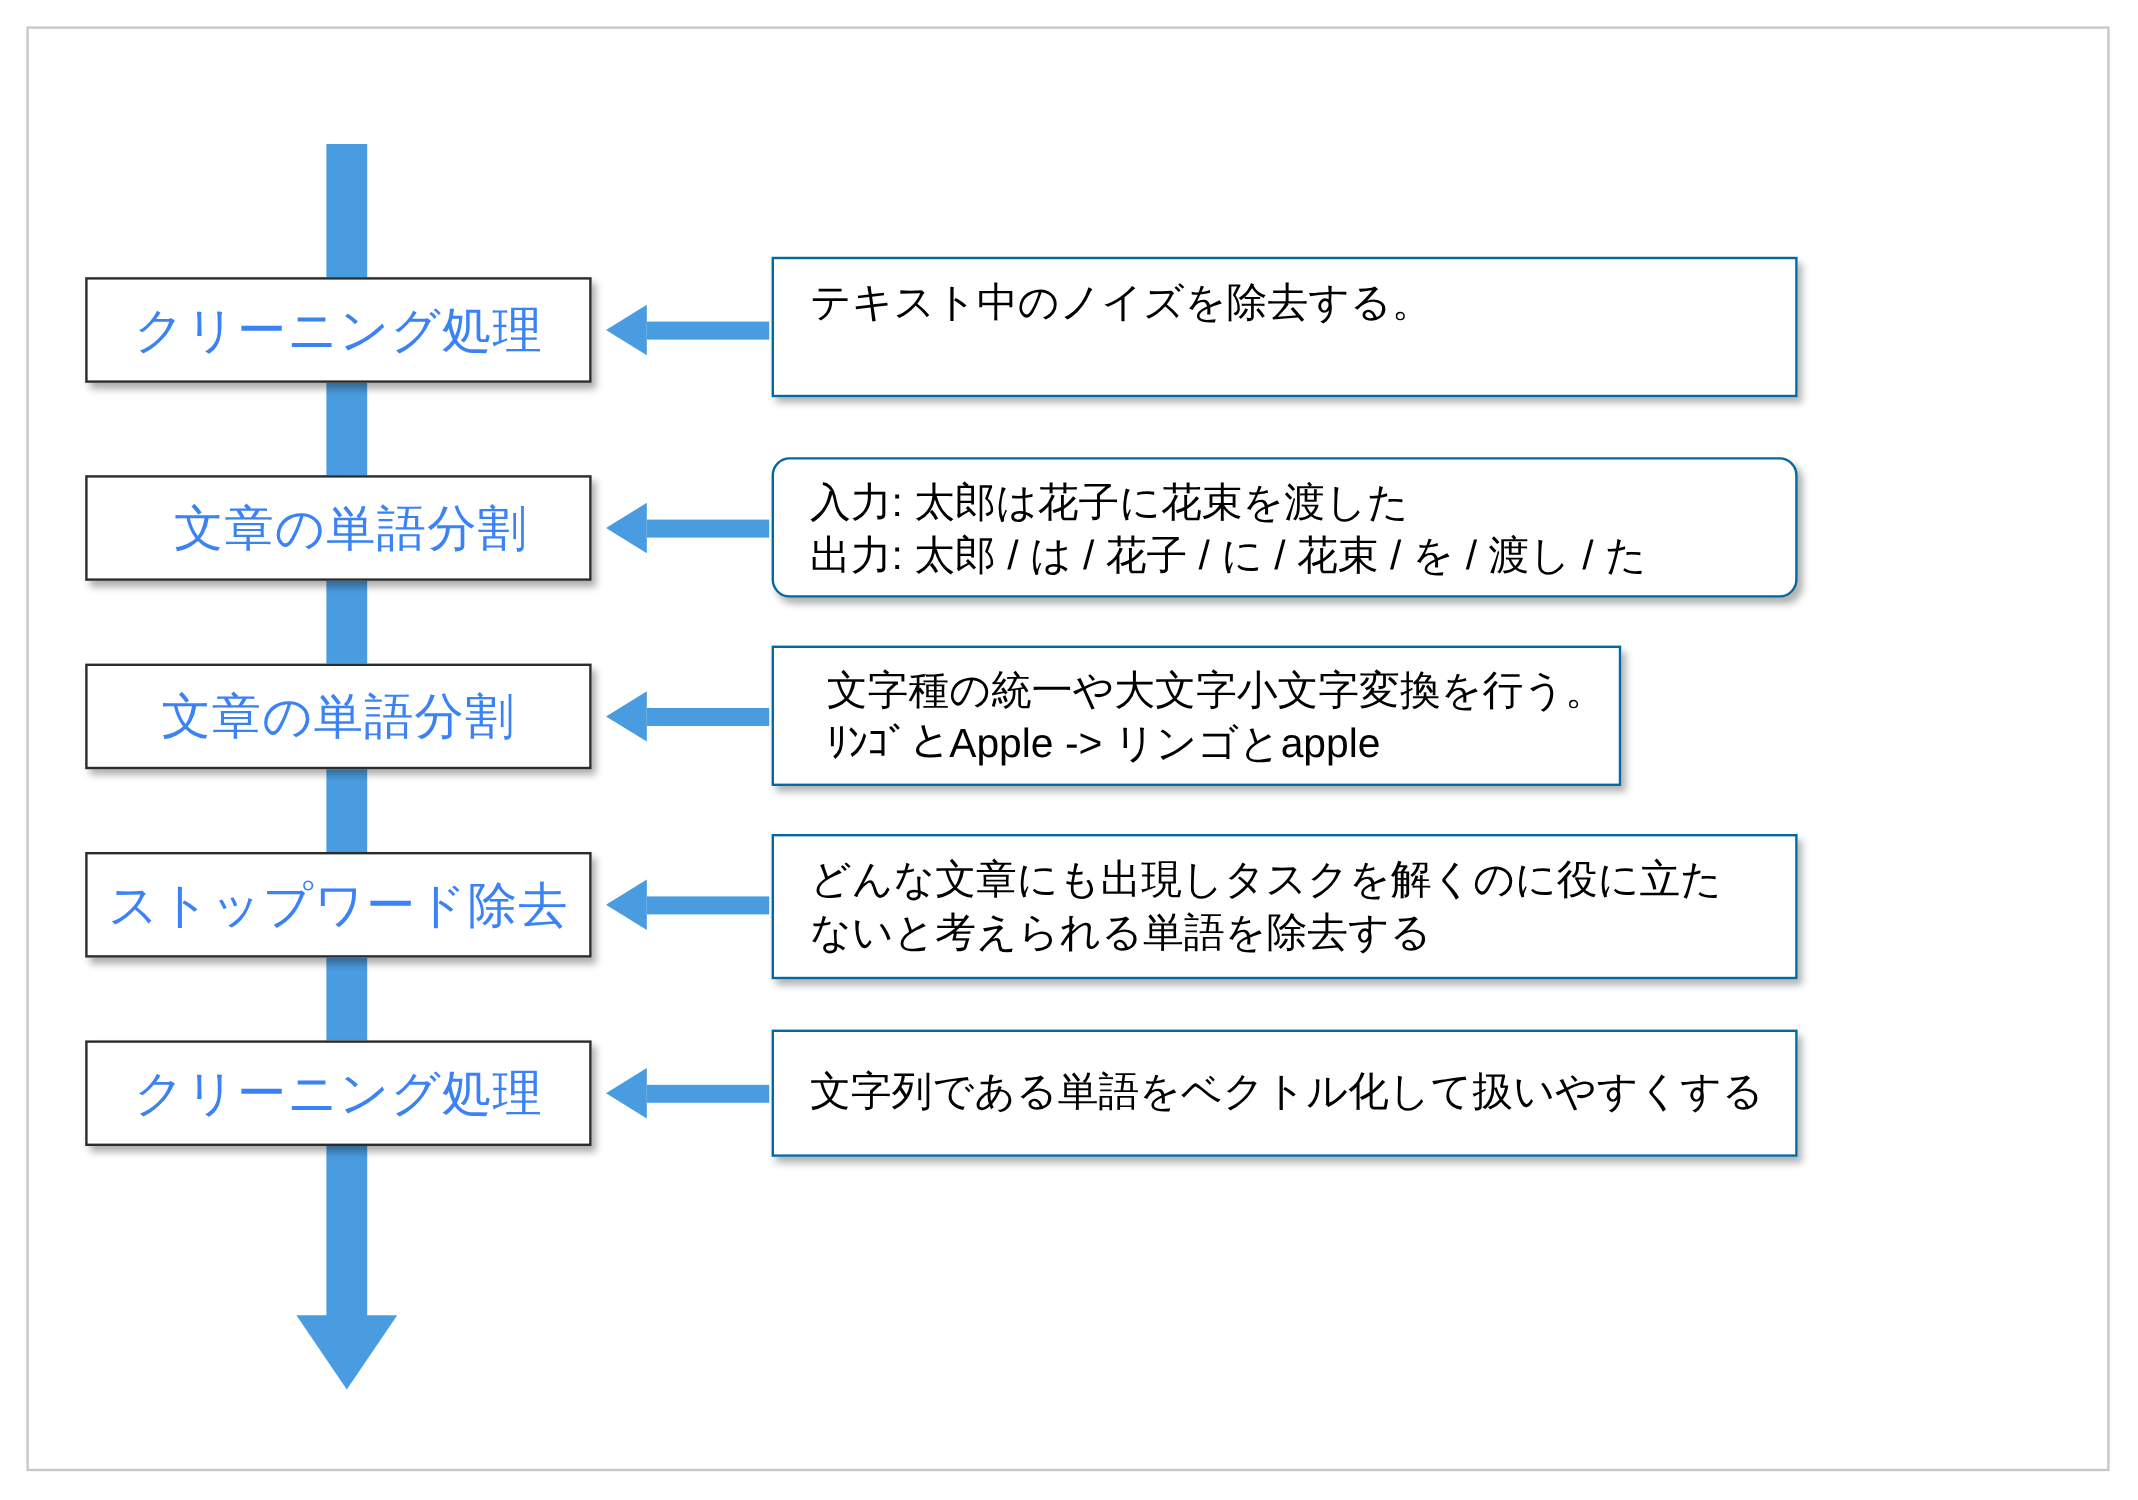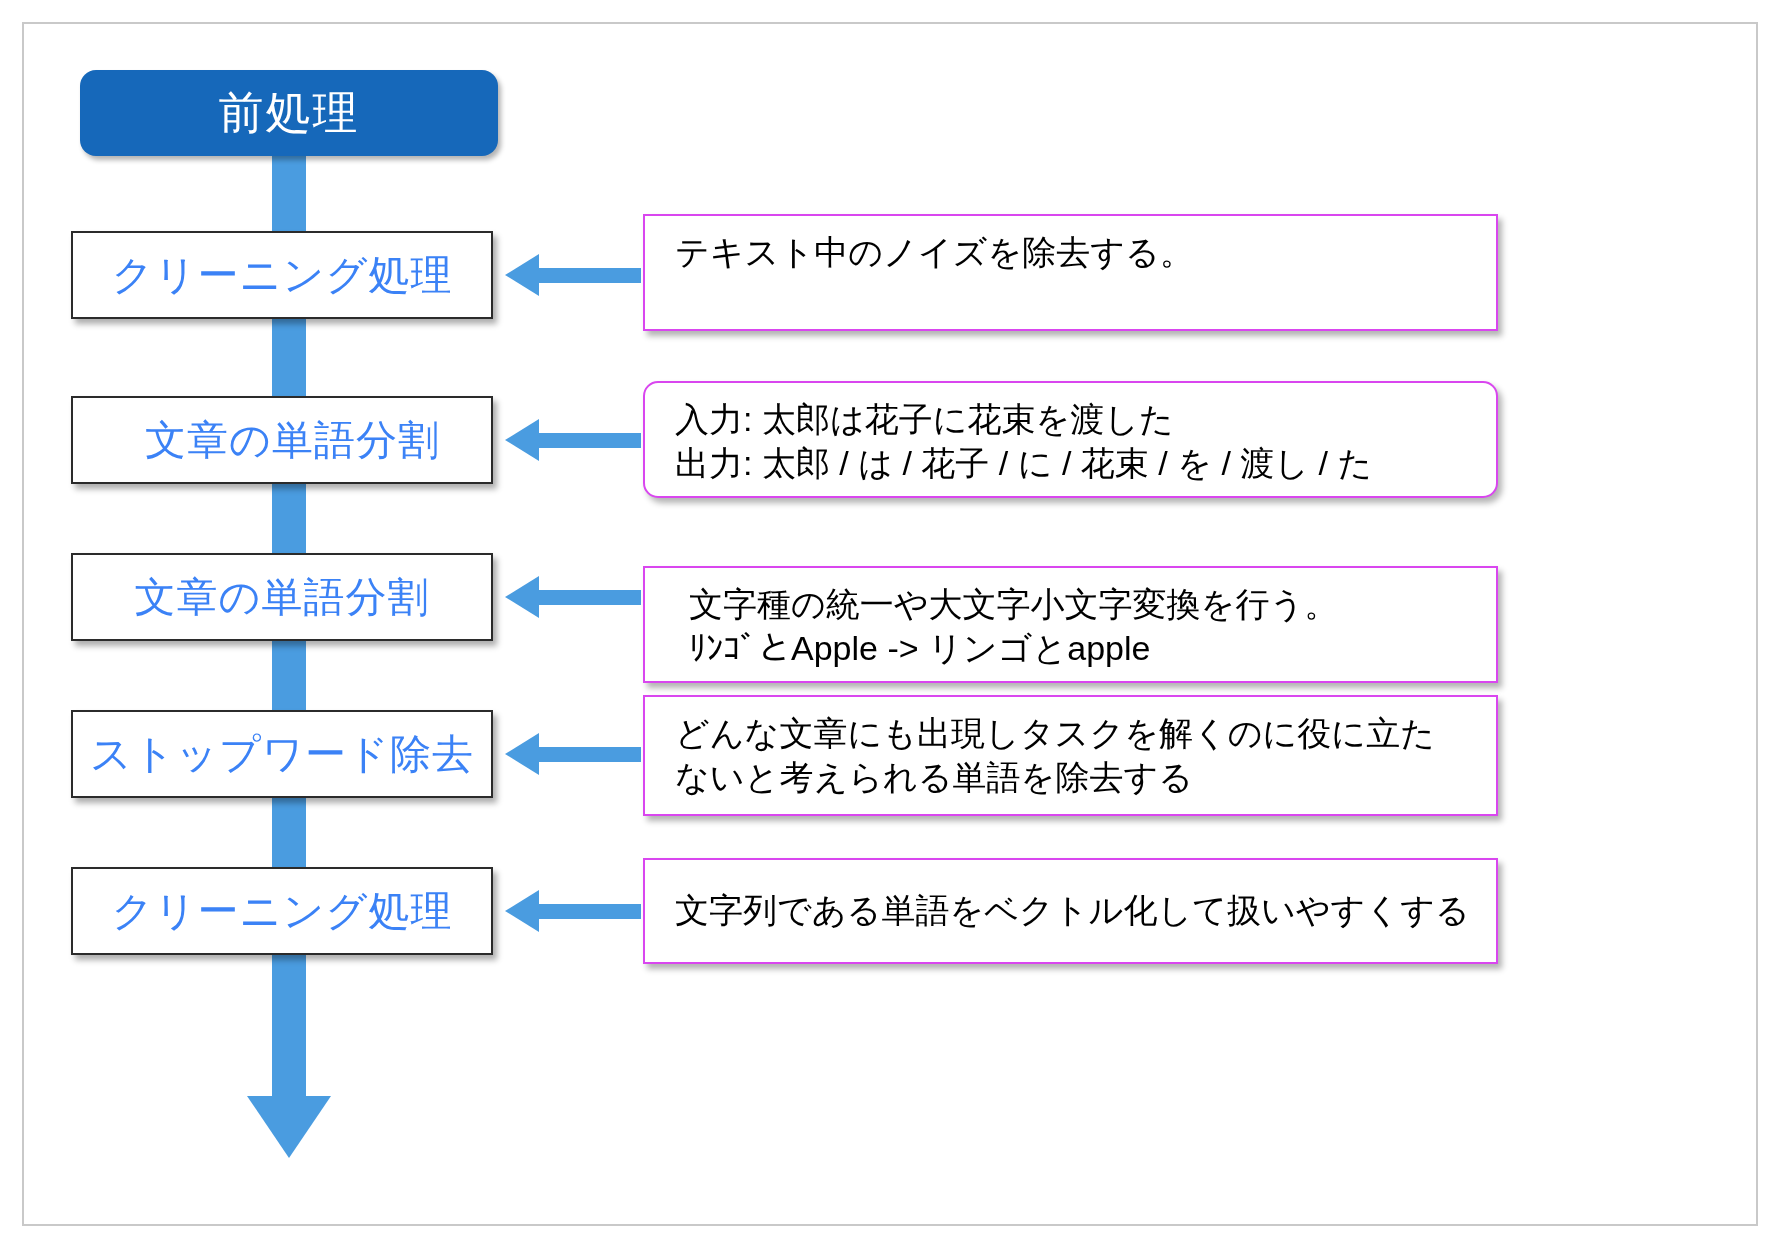--- a/index.html
+++ b/index.html
@@ -87,31 +87,31 @@
   .step-box.s1 { top: 396px; padding-left: 21px; }
   .step-box.s2 { top: 553px; }
   .step-box.s3 { top: 710px; }
   .step-box.s4 { top: 867px; }
 
   
   .note-box {
     position: absolute;
     left: 643px;
     background: #ffffff;
-    border: 2px solid #d946ef;
+    border: 2px solid #0369a1;
     box-shadow: 4px 5px 6px rgba(0,0,0,0.30);
     box-sizing: border-box;
     padding: 14px 26px 16px 30px;
     font-size: 34px;
     line-height: 1.30;
     color: #000000;
   }
   .note-box.n0 { top: 214px; width: 855px; height: 117px; }
   .note-box.n1 { top: 381px; width: 855px; height: 117px; border-radius: 15px; }
-  .note-box.n2 { top: 566px; width: 855px; height: 117px; padding-left: 44px; }
+  .note-box.n2 { top: 538px; width: 708px; height: 117px; padding-left: 44px; }
   .note-box.n3 { top: 695px; width: 855px; height: 121px; }
   .note-box.n4 { top: 858px; width: 855px; height: 106px;
                  display: flex; align-items: center; }
   .note-line { white-space: nowrap; }
 
   
   .arrow {
     position: absolute;
     height: 22px;
     display: block;
@@ -148,23 +148,20 @@
 </head>
 <body>
 
 <div id="canvas">
 
   <div id="slide-frame"></div>
 
   <div class="spine"></div>
   <div class="spine-arrow"></div>
 
-  <div class="title-box">
-    <span>前処理</span>
-  </div>
 
   <div class="step-box s0">
     <span>クリーニング処理</span>
   </div>
   <div class="step-box s1">
     <span>文章の単語分割</span>
   </div>
   <div class="step-box s2">
     <span>文章の単語分割</span>
   </div>

